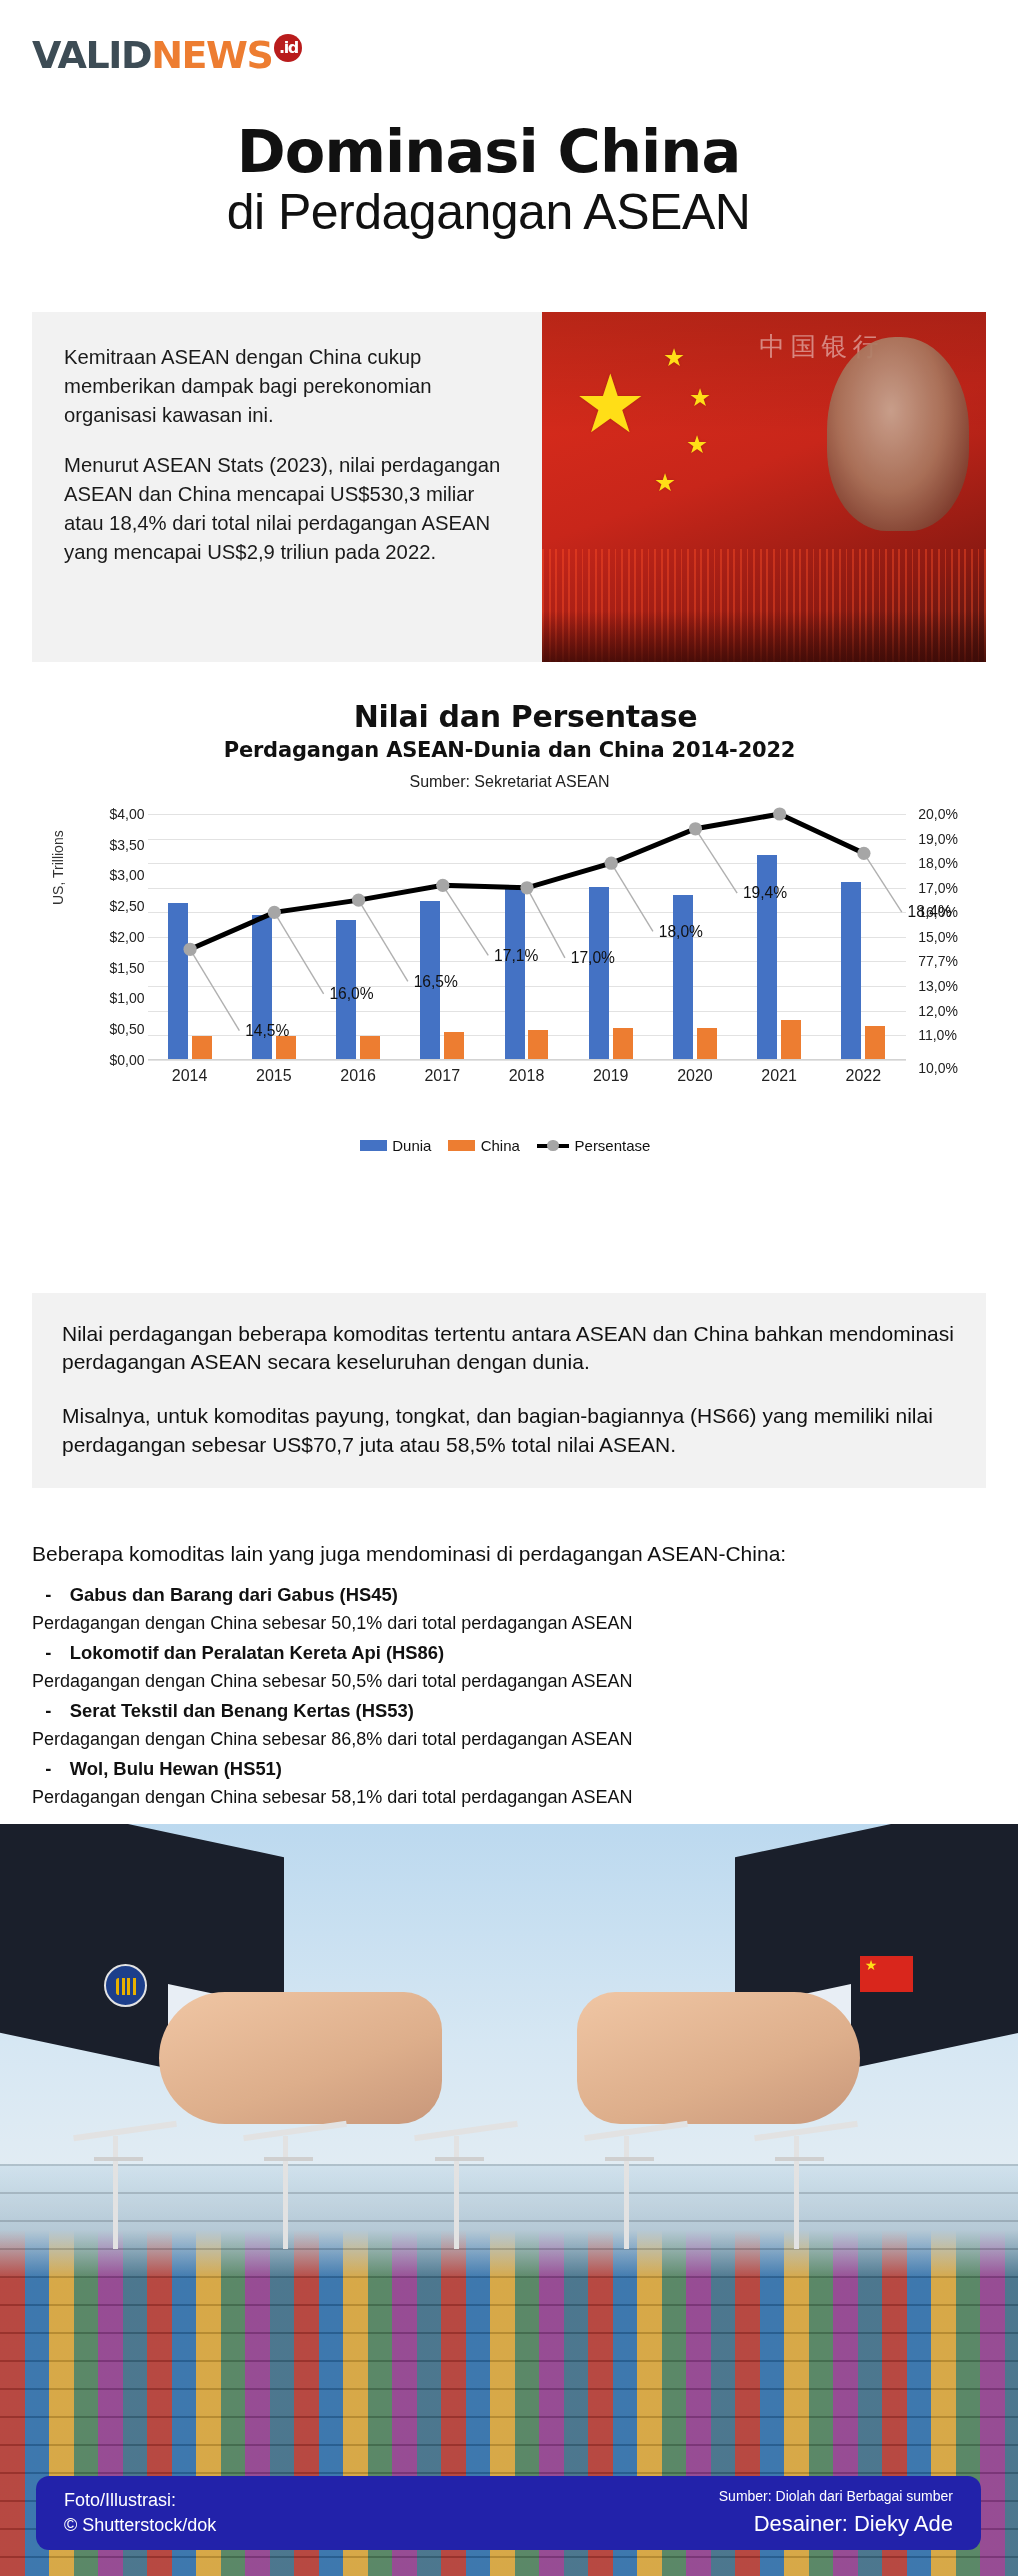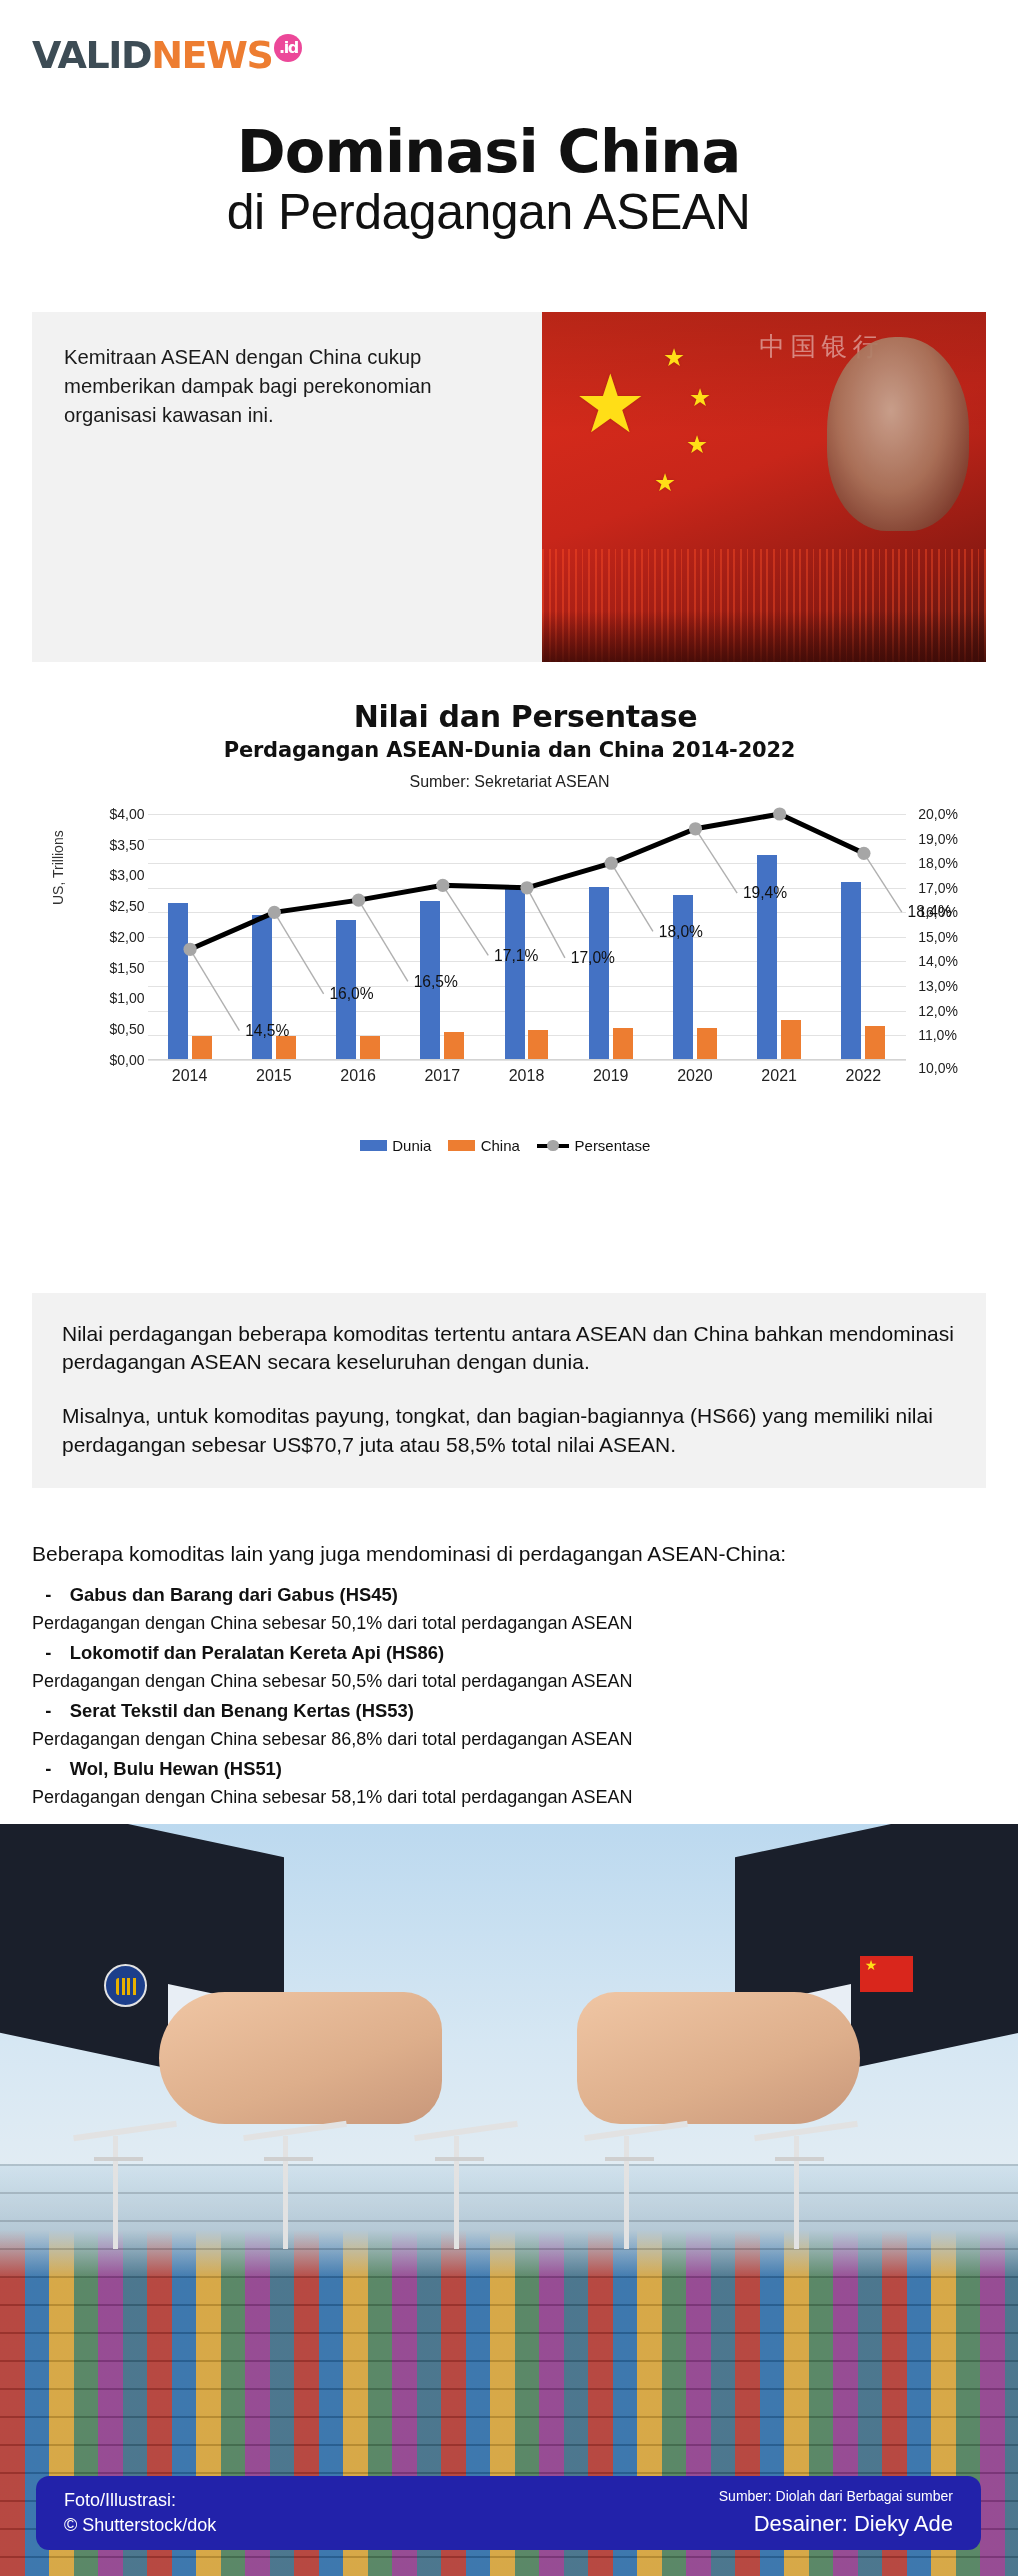--- a/index.html
+++ b/index.html
@@ -15,21 +15,21 @@
   }
 
   
   .logo-wrap { position:absolute; left:32px; top:34px; display:flex; align-items:center; }
   .logo-text { font-family:"DejaVu Sans", sans-serif; font-weight:900; font-size:38px; letter-spacing:-1.4px; line-height:1; display:flex; align-items:center;}
   .lg-valid { color:#3d4c55; }
   .lg-news  { color:#ed7d31; }
   .lg-id {
      display:inline-flex; align-items:center; justify-content:center;
      width:28px; height:28px; border-radius:50%;
-     background:#ec4899; color:#fff; font-size:16px; font-weight:900;
+     background:#b91c1c; color:#fff; font-size:16px; font-weight:900;
      margin-left:1.9px; margin-bottom:13.2px;
   }
 
   
   .title-block { position:absolute; left:0; top:121px; width:977px; text-align:center; }
   .title-1 {
     font-family:"DejaVu Sans", sans-serif;
     font-weight:800; font-size:59px; color:#111; letter-spacing:-0.9px; line-height:1.05;
   }
   .title-2 {
@@ -225,20 +225,21 @@
 </div>
 
 <div class="title-block">
   <div class="title-1">Dominasi China</div>
   <div class="title-2">di Perdagangan ASEAN</div>
 </div>
 
 <div class="intro-row">
   <div class="intro-text">
     <p>Kemitraan ASEAN dengan China cukup memberikan dampak bagi perekonomian organisasi kawasan ini.</p>
+    <p>Menurut ASEAN Stats (2023), nilai perdagangan ASEAN dan China mencapai US$530,3 miliar atau 18,4% dari total nilai perdagangan ASEAN yang mencapai US$2,9 triliun pada 2022.</p>
   </div>
   <div class="intro-photo">
     <span class="photo-cjk">中国银行</span>
     <span class="photo-face"></span>
     <span class="photo-star star-big">★</span>
     <span class="photo-star star-s1">★</span>
     <span class="photo-star star-s2">★</span>
     <span class="photo-star star-s3">★</span>
     <span class="photo-star star-s4">★</span>
     <span class="photo-chart"></span>
@@ -262,21 +263,21 @@
         <span style="top: 92px;">$2,50</span>
         <span style="top: 61px;">$3,00</span>
         <span style="top: 31px;">$3,50</span>
         <span style="top: 0px;">$4,00</span>
       </div>
     <div class="y2labels" id="y2labels">
         <span style="top: 246px; margin-top: 8px;">10,0%</span>
         <span style="top: 221px;">11,0%</span>
         <span style="top: 197px;">12,0%</span>
         <span style="top: 172px;">13,0%</span>
-        <span style="top: 147px;">14,0%</span>
+        <span style="top: 147px;">77,7%</span>
         <span style="top: 123px;">15,0%</span>
         <span style="top: 98px;">16,0%</span>
         <span style="top: 74px;">17,0%</span>
         <span style="top: 49px;">18,0%</span>
         <span style="top: 24.6px;">19,0%</span>
         <span style="top: 0px;">20,0%</span>
       </div>
 
     <div class="plot" id="plot">
       <div id="grid">

